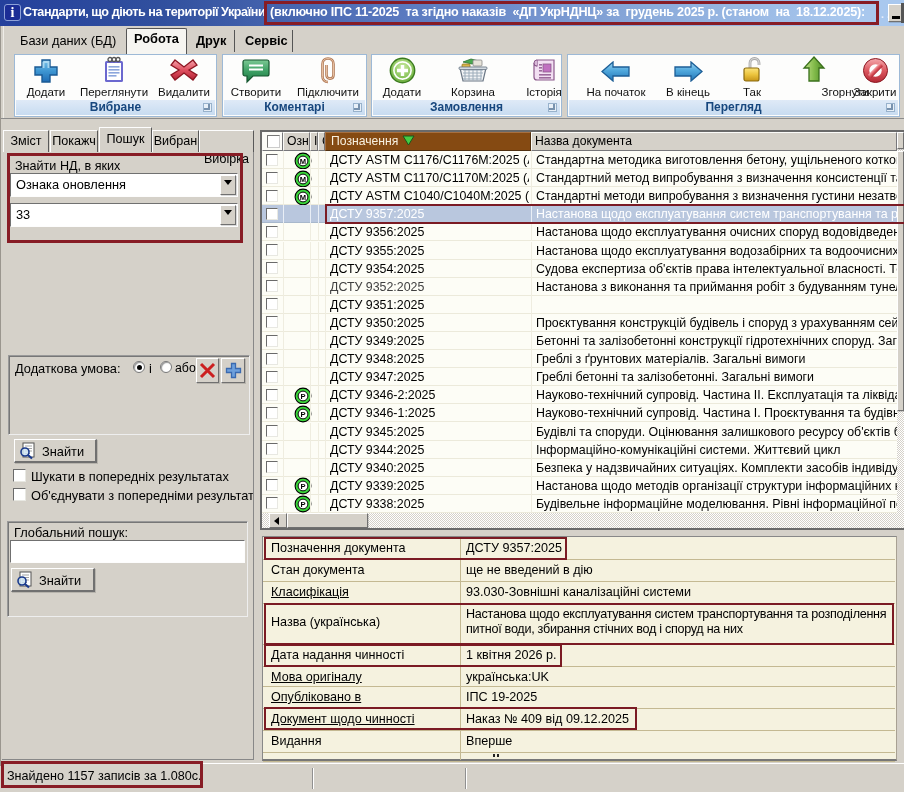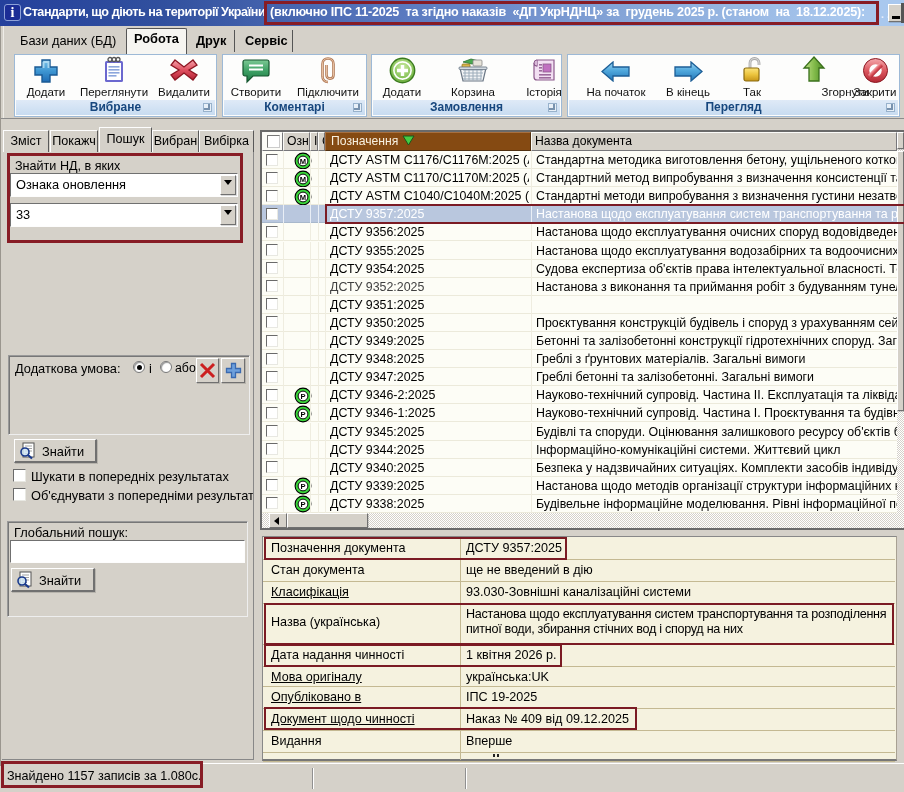--- a/index.html
+++ b/index.html
@@ -195,21 +195,21 @@
 <circle cx="13.5" cy="13.5" r="12" fill="url(#rp)" stroke="#8c1a24" stroke-width="1"></circle>
 <circle cx="13.5" cy="13.5" r="6.2" fill="#fdfdfd"></circle>
 <rect x="5" y="11.2" width="17" height="4.6" rx="1" fill="url(#rp)" transform="rotate(-45 13.5 13.5)" stroke="none"></rect>
     </svg>
 <div class="abs" style="left:0;top:118px;width:904px;height:1px;background:#8c8c8c"></div>
 <div class="abs" style="left:2px;top:151px;width:252px;height:609px;background:#d5d1c9;border-right:1px solid #888;border-bottom:1px solid #888"></div>
 <div class="abs" style="left:3px;top:130px;width:46px;height:22px;background:#d5d1c9;border-top:1px solid #fdfdfd;border-left:1px solid #fdfdfd;border-right:1.6px solid #595959;z-index:2;font-size:12.6px;text-align:center;padding-top:3px">Зміст</div>
 <div class="abs" style="left:50px;top:130px;width:48px;height:22px;background:#d5d1c9;border-top:1px solid #fdfdfd;border-left:1px solid #fdfdfd;border-right:1.6px solid #595959;z-index:2;font-size:12.6px;text-align:center;padding-top:3px">Покажч</div>
 <div class="abs" style="left:99px;top:127px;width:53px;height:25px;background:#d5d1c9;border-top:1px solid #fdfdfd;border-left:1px solid #fdfdfd;border-right:1.6px solid #595959;z-index:5;font-size:12.6px;text-align:center;padding-top:4px">Пошук</div>
 <div class="abs" style="left:152px;top:130px;width:47px;height:22px;background:#d5d1c9;border-top:1px solid #fdfdfd;border-left:1px solid #fdfdfd;border-right:1.6px solid #595959;z-index:2;font-size:12.6px;text-align:center;padding-top:3px">Вибран</div>
-<div class="abs" style="left:199px;top:130px;width:55px;height:22px;background:#d5d1c9;border-top:1px solid #fdfdfd;border-left:1px solid #fdfdfd;border-right:1.6px solid #595959;z-index:2;font-size:12.6px;text-align:center;padding-top:3px">Вибірка</div>
+<div class="abs" style="left:199px;top:130px;width:55px;height:22px;background:#d5d1c9;border-top:1px solid #fdfdfd;border-left:1px solid #fdfdfd;border-right:1.6px solid #595959;z-index:2;font-size:12.6px;text-align:center;padding-top:21px">Вибірка</div>
 <div class="abs" style="left:7px;top:153px;width:236px;height:90px;border:3px solid #871c25;z-index:6"></div>
 <div class="rlabel" style="left:15px;top:159px;font-size:12.6px">Знайти НД, в яких</div>
 <div class="abs sunken" style="left:10px;top:173px;width:228px;height:24px;border-width:1.5px"></div>
 <div class="rlabel" style="left:16px;top:177px;font-size:12.8px">Ознака оновлення</div>
 <div class="abs raised" style="left:220px;top:175px;width:16px;height:20px"></div>
 <div class="abs" style="left:224px;top:180px;width:0;height:0;border-left:4px solid transparent;border-right:4px solid transparent;border-top:5px solid #000"></div>
 <div class="abs sunken" style="left:10px;top:203px;width:228px;height:24px;border-width:1.5px"></div>
 <div class="rlabel" style="left:16px;top:207px;font-size:12.8px">33</div>
 <div class="abs raised" style="left:220px;top:205px;width:16px;height:20px"></div>
 <div class="abs" style="left:224px;top:210px;width:0;height:0;border-left:4px solid transparent;border-right:4px solid transparent;border-top:5px solid #000"></div>

